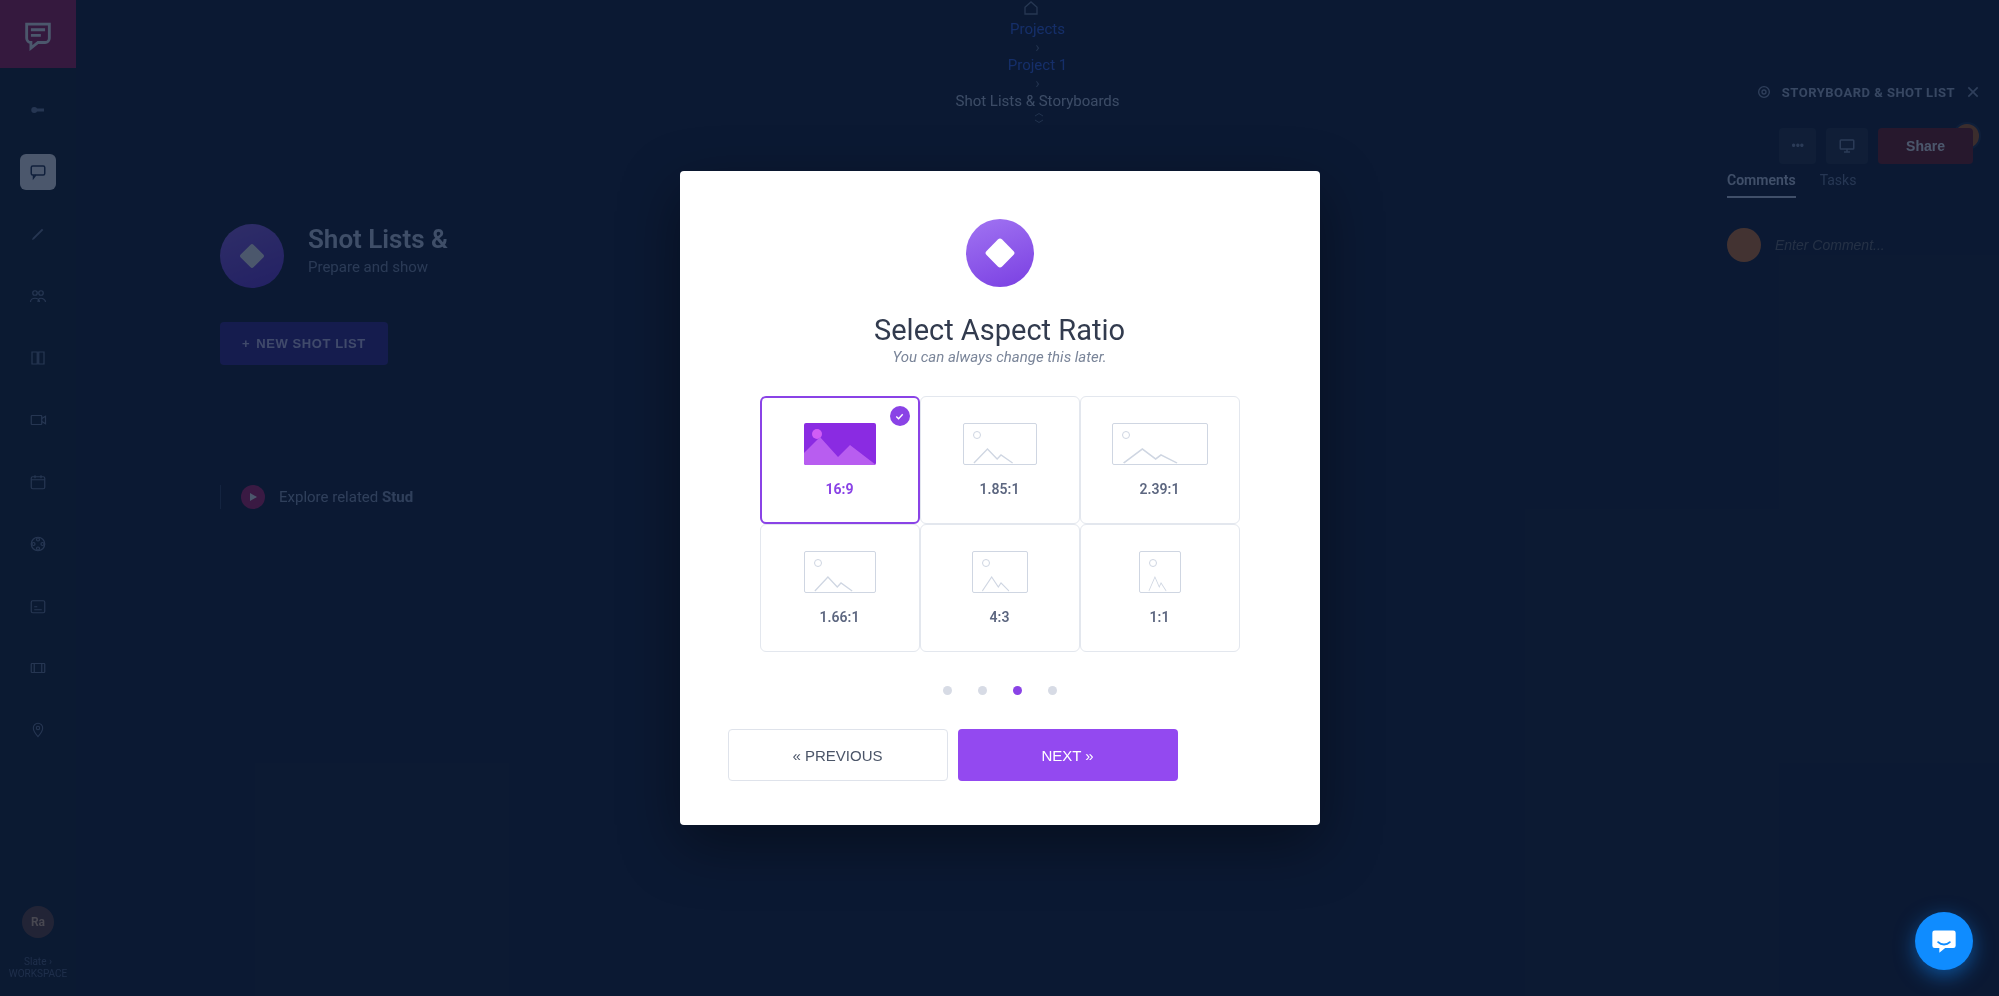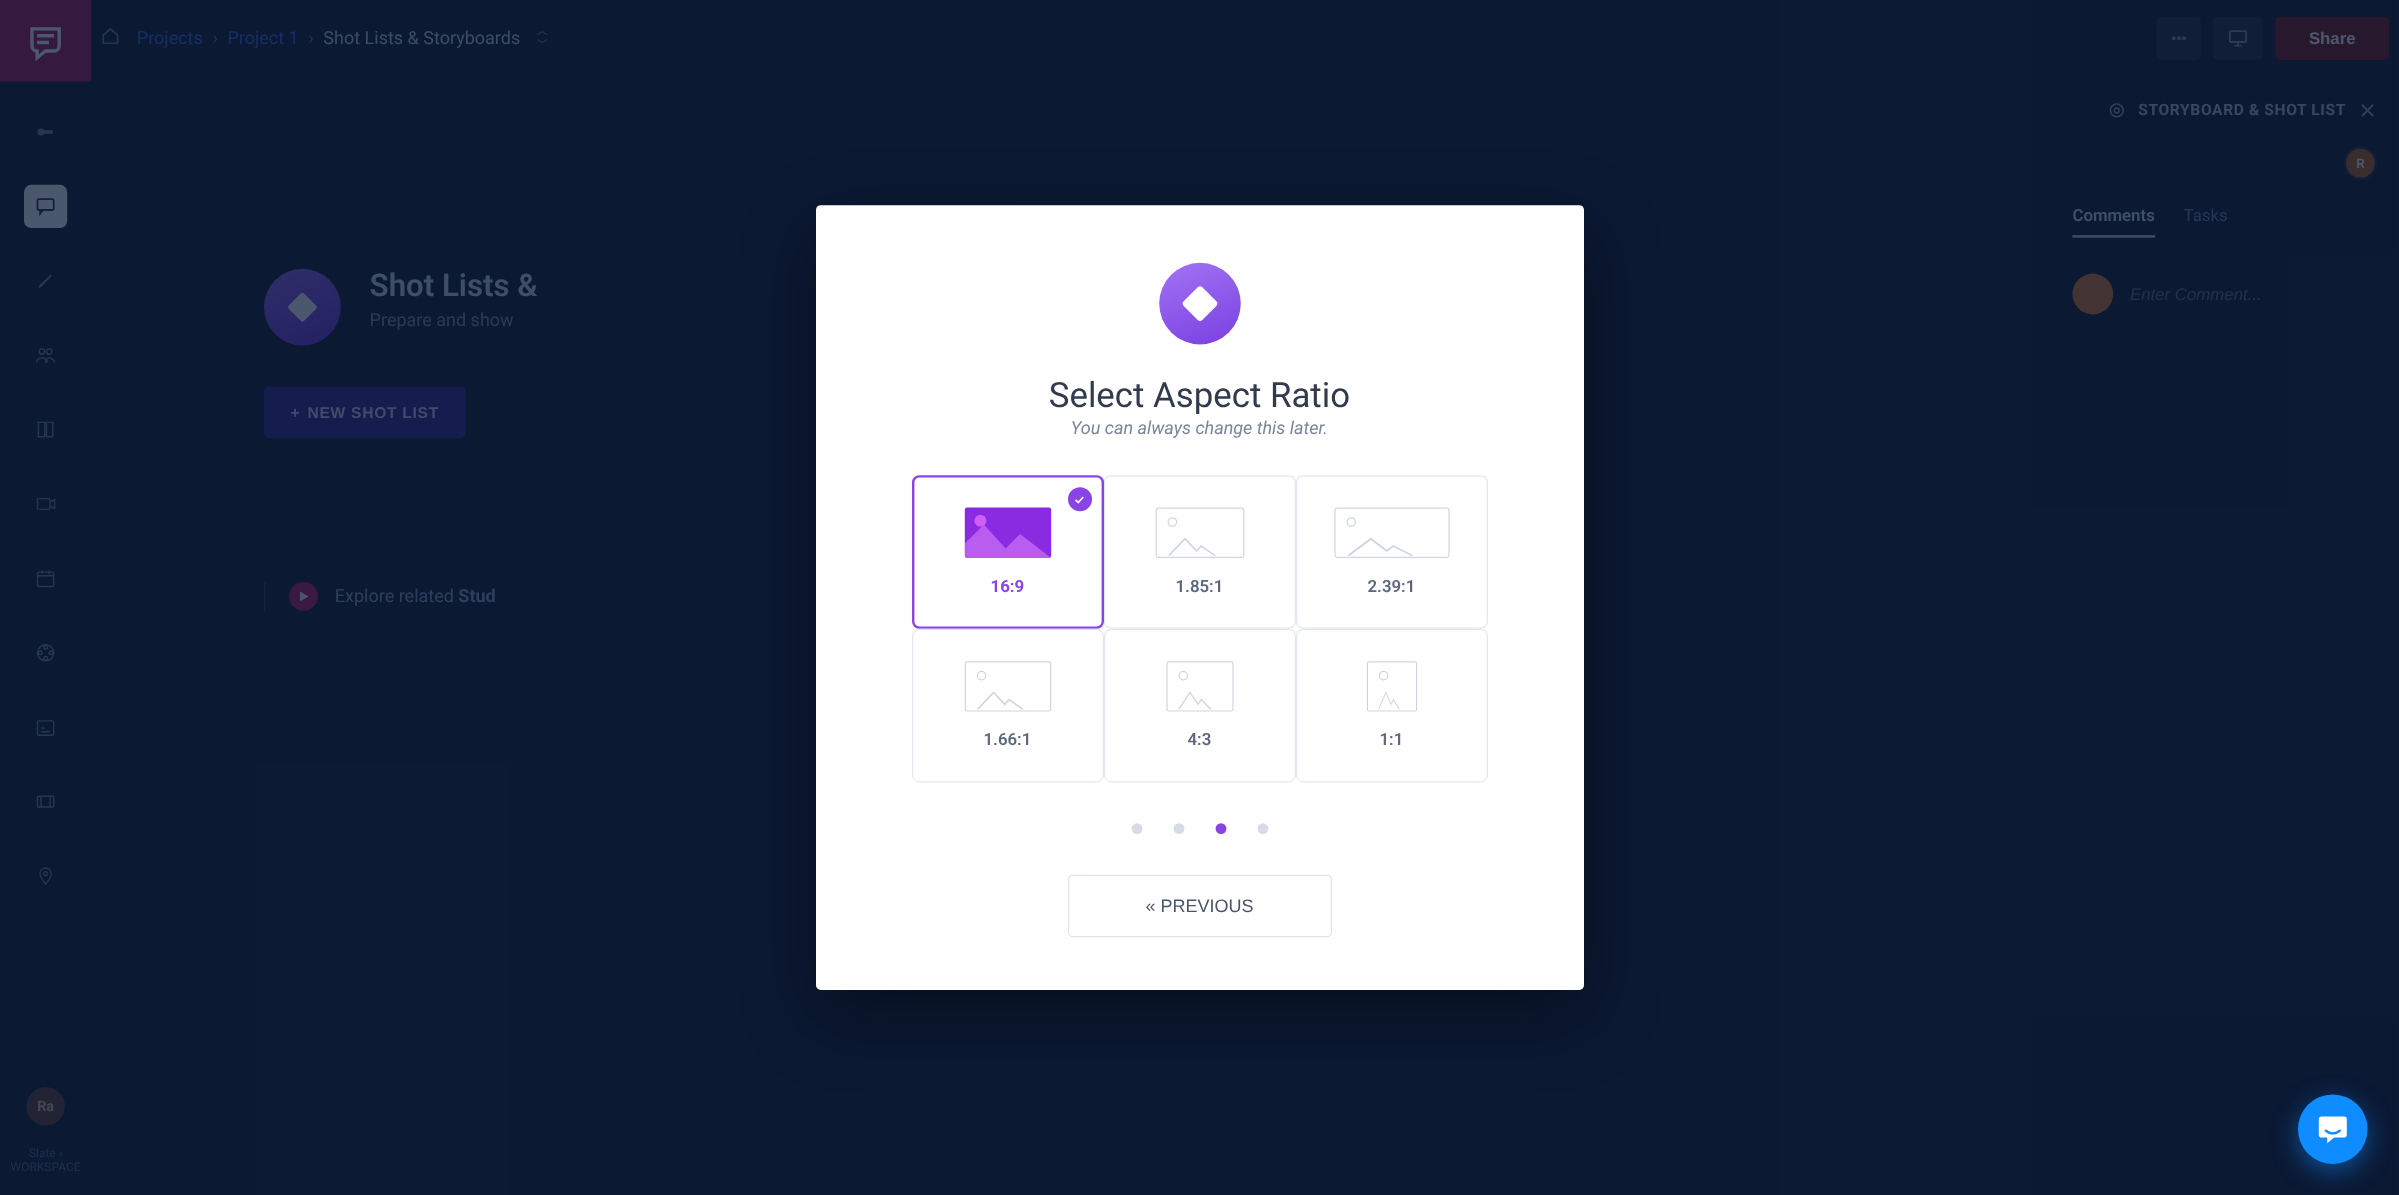--- a/index.html
+++ b/index.html
@@ -21,21 +21,21 @@
   .rail-items { display:flex; flex-direction:column; gap:26px; padding-top:24px; align-items:center; }
   .rail-item { width:36px; height:36px; display:flex; align-items:center; justify-content:center;
     color:#7a8aa3; border-radius:6px; }
   .rail-item.active { background:#fff; color:#2d3a52; }
   .rail-avatar { margin-top:auto; margin-bottom:18px; width:32px; height:32px; border-radius:50%;
     background:#6e4a3d; display:flex; align-items:center; justify-content:center; color:#f5c89f; font-size:12px; font-weight:600;}
   .rail-footer { font-size:10px; color:#5e6d86; text-align:center; margin-bottom:16px; line-height:1.2; }
 
   .topbar {
     position:absolute; left:76px; right:0; top:0; height:64px;
-    display:flex; align-items:center; padding:0 8px; z-index:1;
+    display:flex; align-items:center; padding:0 26px; z-index:1;flex-direction:column;
   }
   .topbar-home { color:#7a8aa3; margin-right:14px; }
   .crumb { color:#3d6cf5; font-size:15px; }
   .crumb-sep { color:#6a7994; margin:0 8px; font-size:15px; }
   .crumb-current { color:#c9d5e8; font-size:15px; }
   .topbar-right { margin-left:auto; display:flex; align-items:center; gap:10px; }
   .top-btn { height:36px; padding:0 12px; border:none; border-radius:4px; background:rgba(255,255,255,0.08);
     color:#8c9ab4; font-size:12px; display:flex; align-items:center; justify-content:center; }
   .share-btn { background:#7f1d1d; color:#fff; padding:0 28px; font-weight:600; font-size:14px; }
 
@@ -110,21 +110,21 @@
 
   .aspect-card.selected .thumb { border:none; background:#8a2be2;}
   .aspect-card.selected .thumb .sun { border:none; background:#d05df5; width:10px; height:10px; top:6px; left:8px;}
   .aspect-card.selected .thumb .sel-mtn { position:absolute; inset:0; }
   .aspect-card.selected .thumb .sel-mtn svg { width:100%; height:100%; }
 
   .dots { margin-top:34px; display:flex; gap:26px; }
   .dot { width:9px; height:9px; border-radius:50%; background:#d7dbe5; }
   .dot.active { background:#8a43e6; }
 
-  .modal-actions { margin-top:34px; display:flex; gap:10px; width:100%; justify-content:center;}
+  .modal-actions { margin-top:34px; display:flex; gap:10px; width:100%; }
   .btn-prev, .btn-next { width:220px; height:52px; border-radius:4px; font-size:15px; font-weight:500;
     display:flex; align-items:center; justify-content:center; cursor:pointer; }
   .btn-prev { background:#fff; border:1px solid #dfe3eb; color:#4b5568; }
   .btn-next { background:#9349f0; border:none; color:#fff; }
 
   
   .chat-fab {
     position:absolute; right:26px; bottom:26px; width:58px; height:58px; border-radius:50%;
     background:#0f8cff; z-index:20; display:flex; align-items:center; justify-content:center;
     box-shadow:0 6px 20px rgba(15,140,255,0.5);
@@ -392,20 +392,21 @@
 
   <div class="dots" id="step-dots">
       <div class="dot"></div>
       <div class="dot"></div>
       <div class="dot active"></div>
       <div class="dot"></div>
     </div>
 
   <div class="modal-actions">
     <button class="btn-prev">« PREVIOUS</button>
+    <button class="btn-next">NEXT »</button>
   </div>
 </div>
 
 <div class="chat-fab">
   <svg viewBox="0 0 24 24" fill="currentColor">
     <path d="M20 3H4a2 2 0 0 0-2 2v11a2 2 0 0 0 2 2h4v4l5-4h7a2 2 0 0 0 2-2V5a2 2 0 0 0-2-2z"></path>
     <path d="M7 13 c1.5 1.5 3 2 5 2 s3.5-.5 5-2" stroke="#0f8cff" stroke-width="1.6" fill="none" stroke-linecap="round"></path>
   </svg>
 </div>
 

